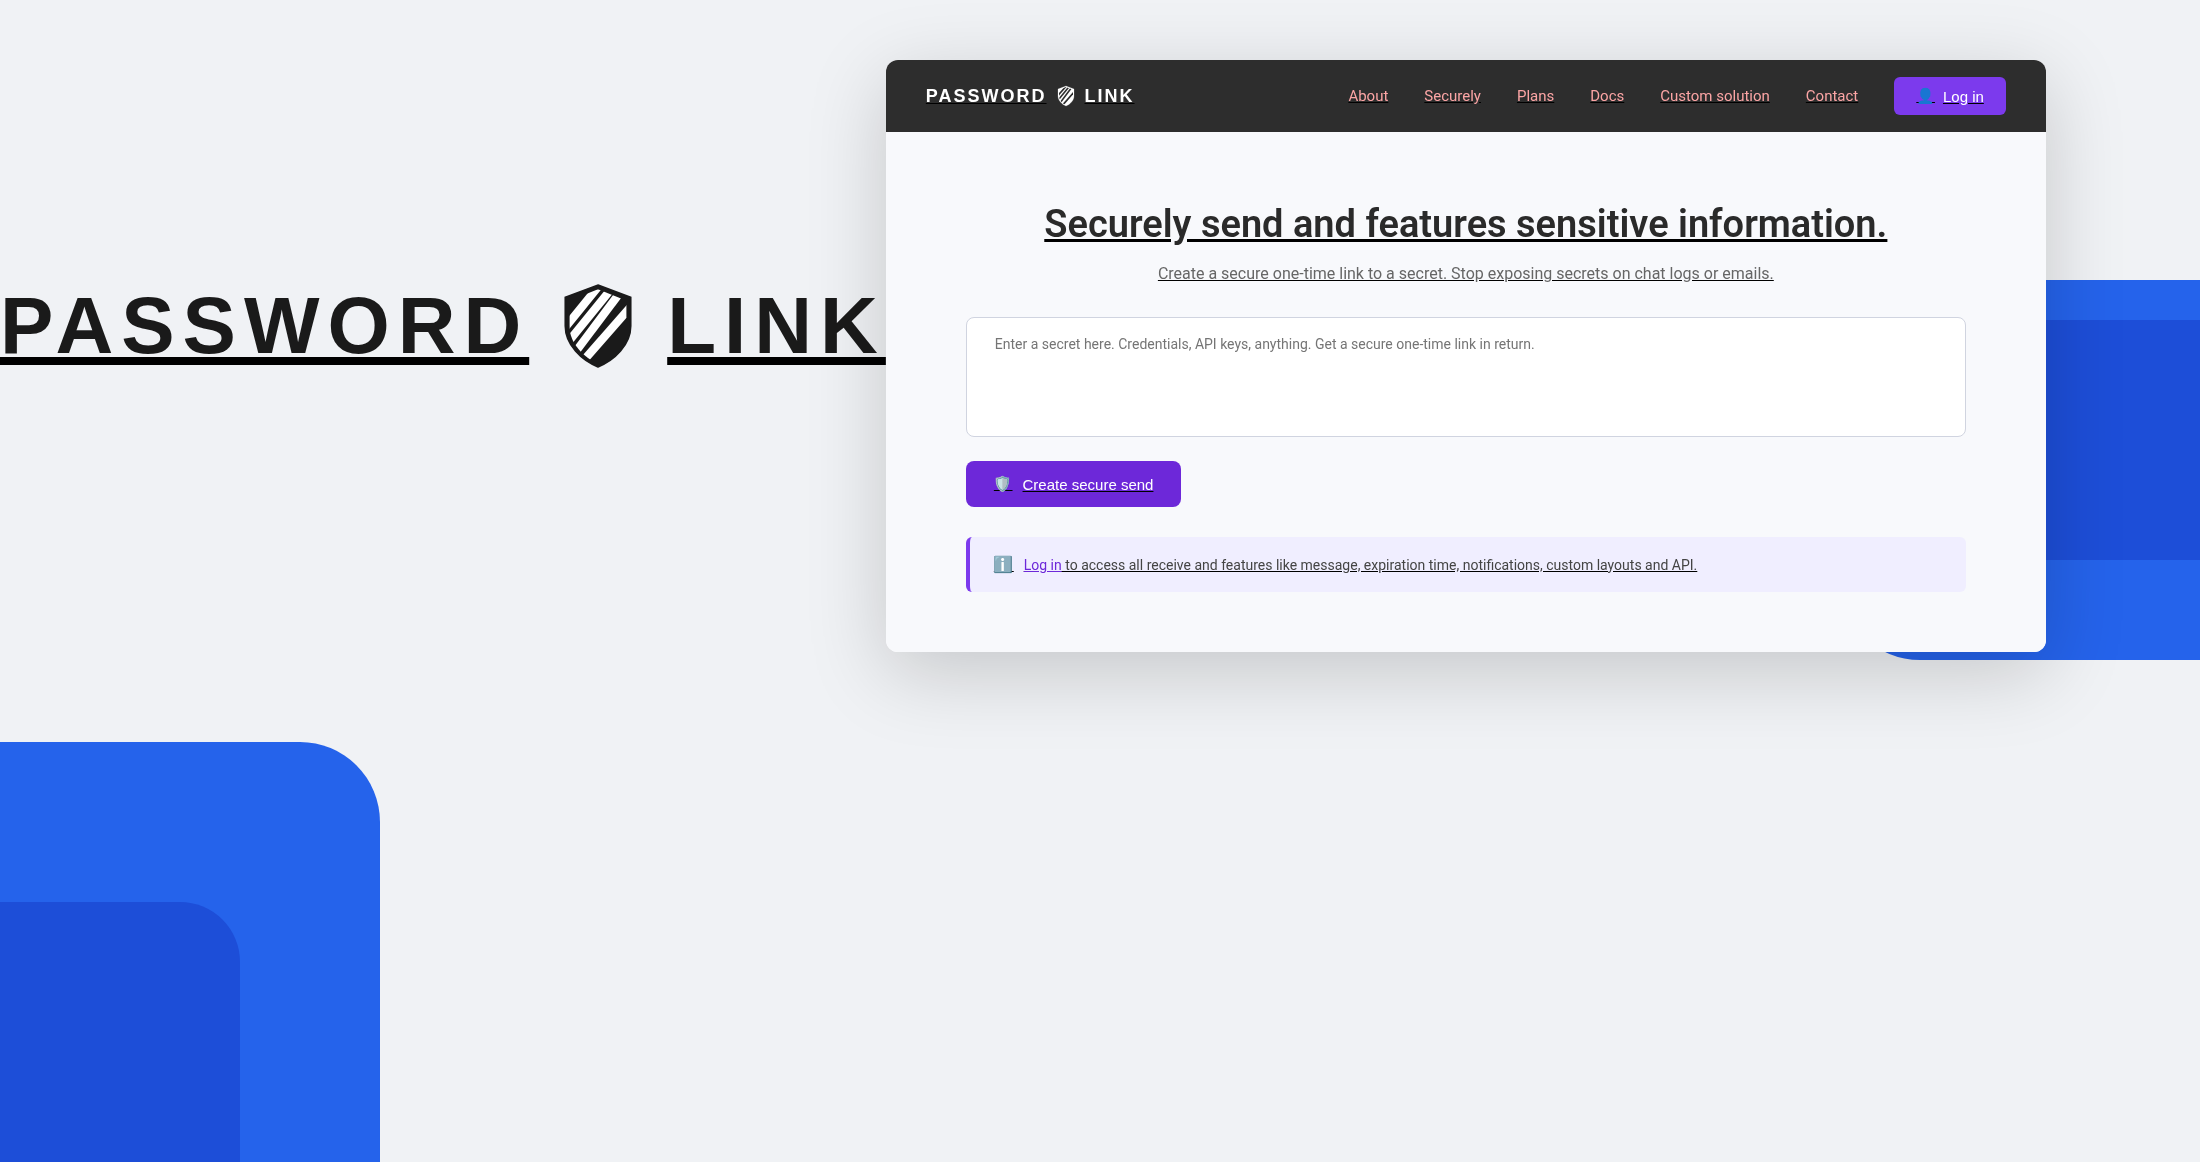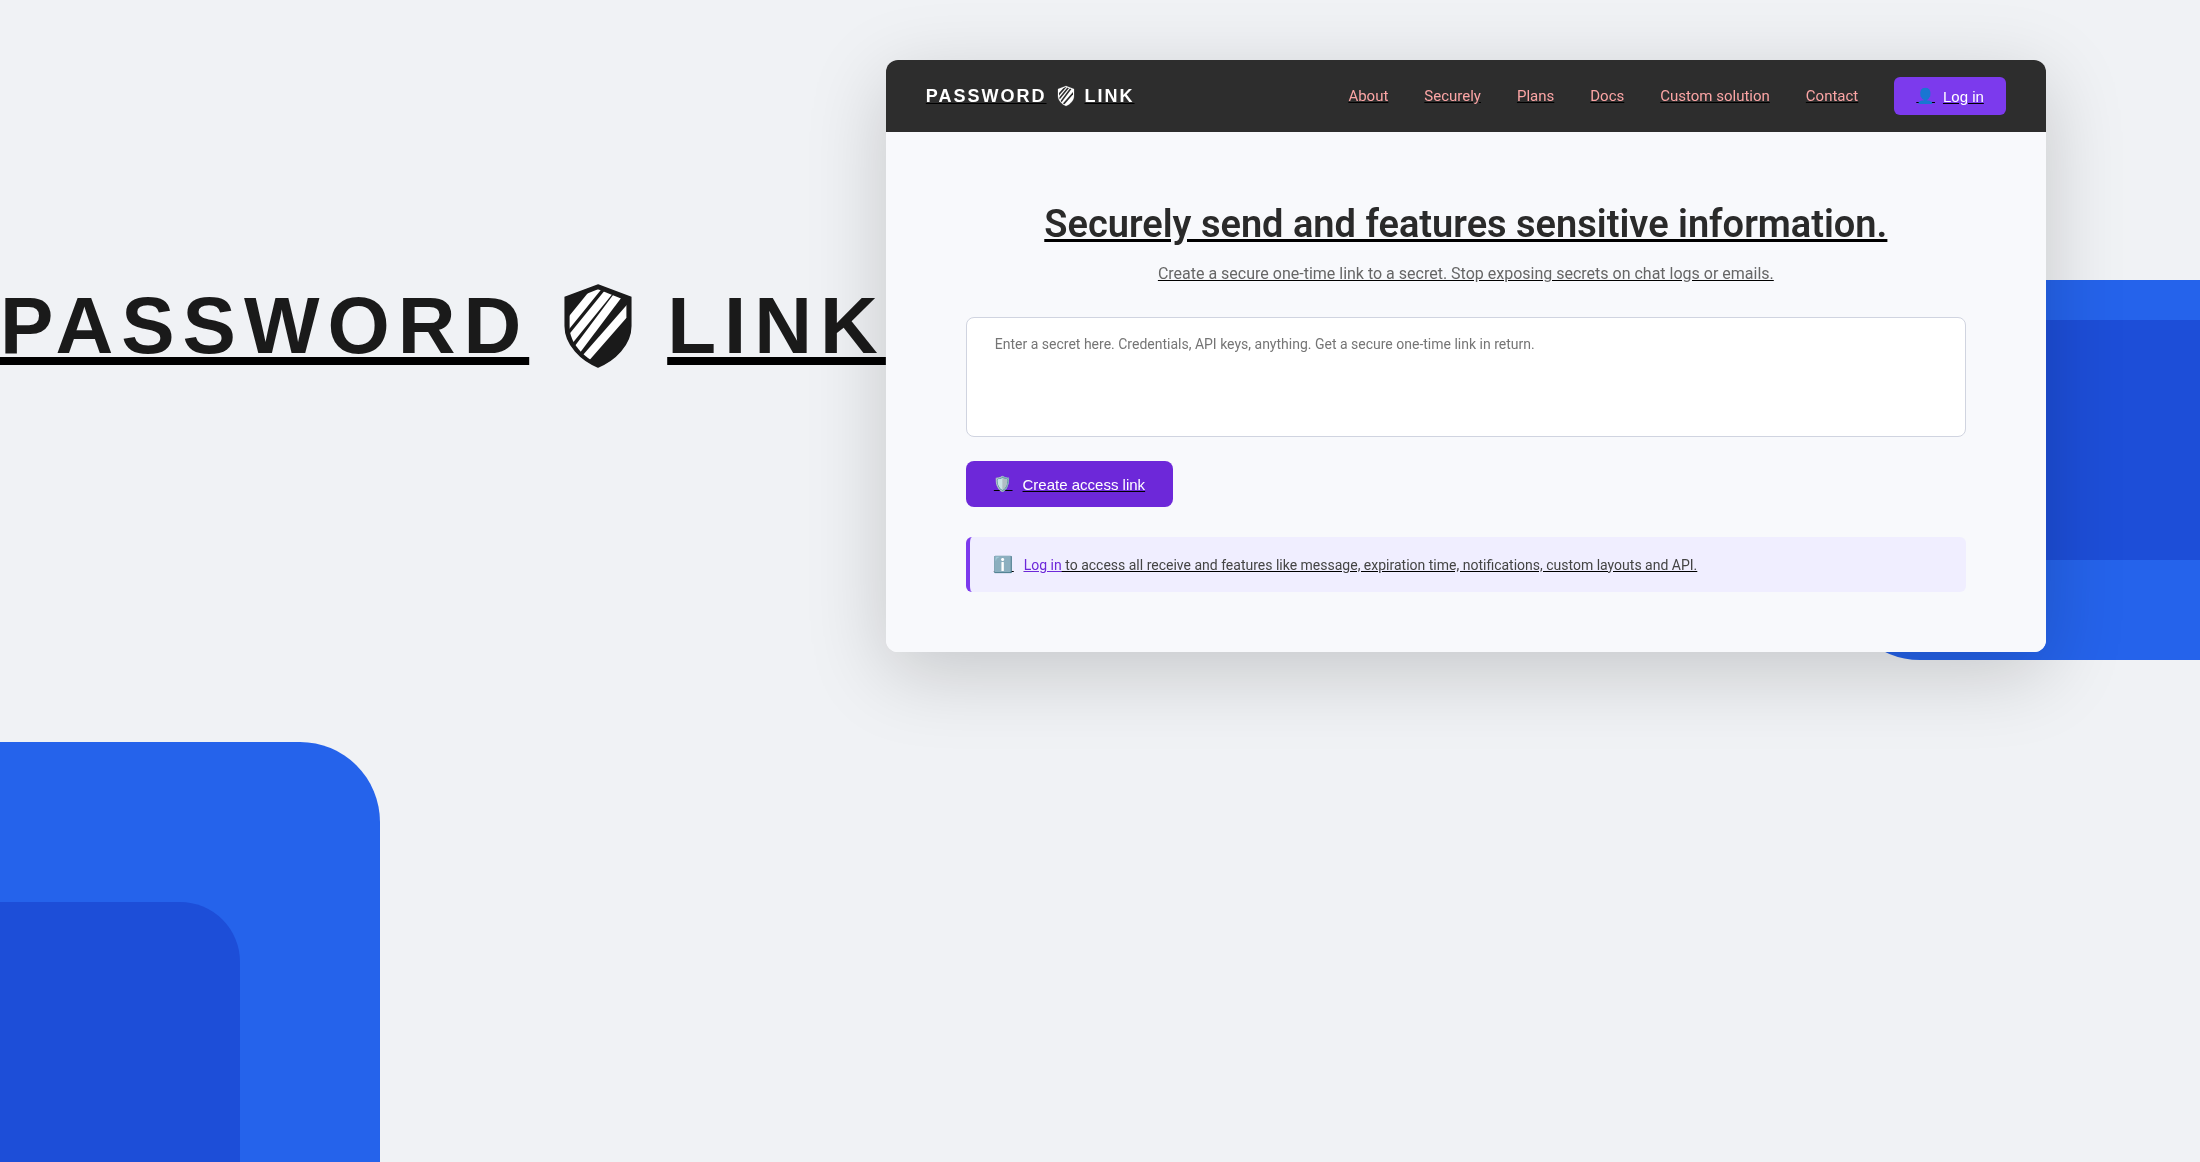--- a/index.html
+++ b/index.html
@@ -292,21 +292,21 @@
     </nav>
 
     <div class="main-content">
       <h1 class="hero-title">Securely send and features sensitive information.</h1>
       <p class="hero-subtitle">Create a secure one-time link to a secret. Stop exposing secrets on chat logs or emails.</p>
 
       <textarea class="secret-textarea" placeholder="Enter a secret here. Credentials, API keys, anything. Get a secure one-time link in return." style=""></textarea>
 
       <button class="create-btn">
         <span>🛡️</span>
-        <span>Create access link</span>
+        <span>Create secure send</span>
       </button>
 
       <div class="login-notice">
         <span class="notice-icon">ℹ️</span>
         <span>
           <a>Log in</a><span> to access all receive and features like message, expiration time, notifications, custom layouts and API.</span>
         </span>
       </div>
     </div>
 

